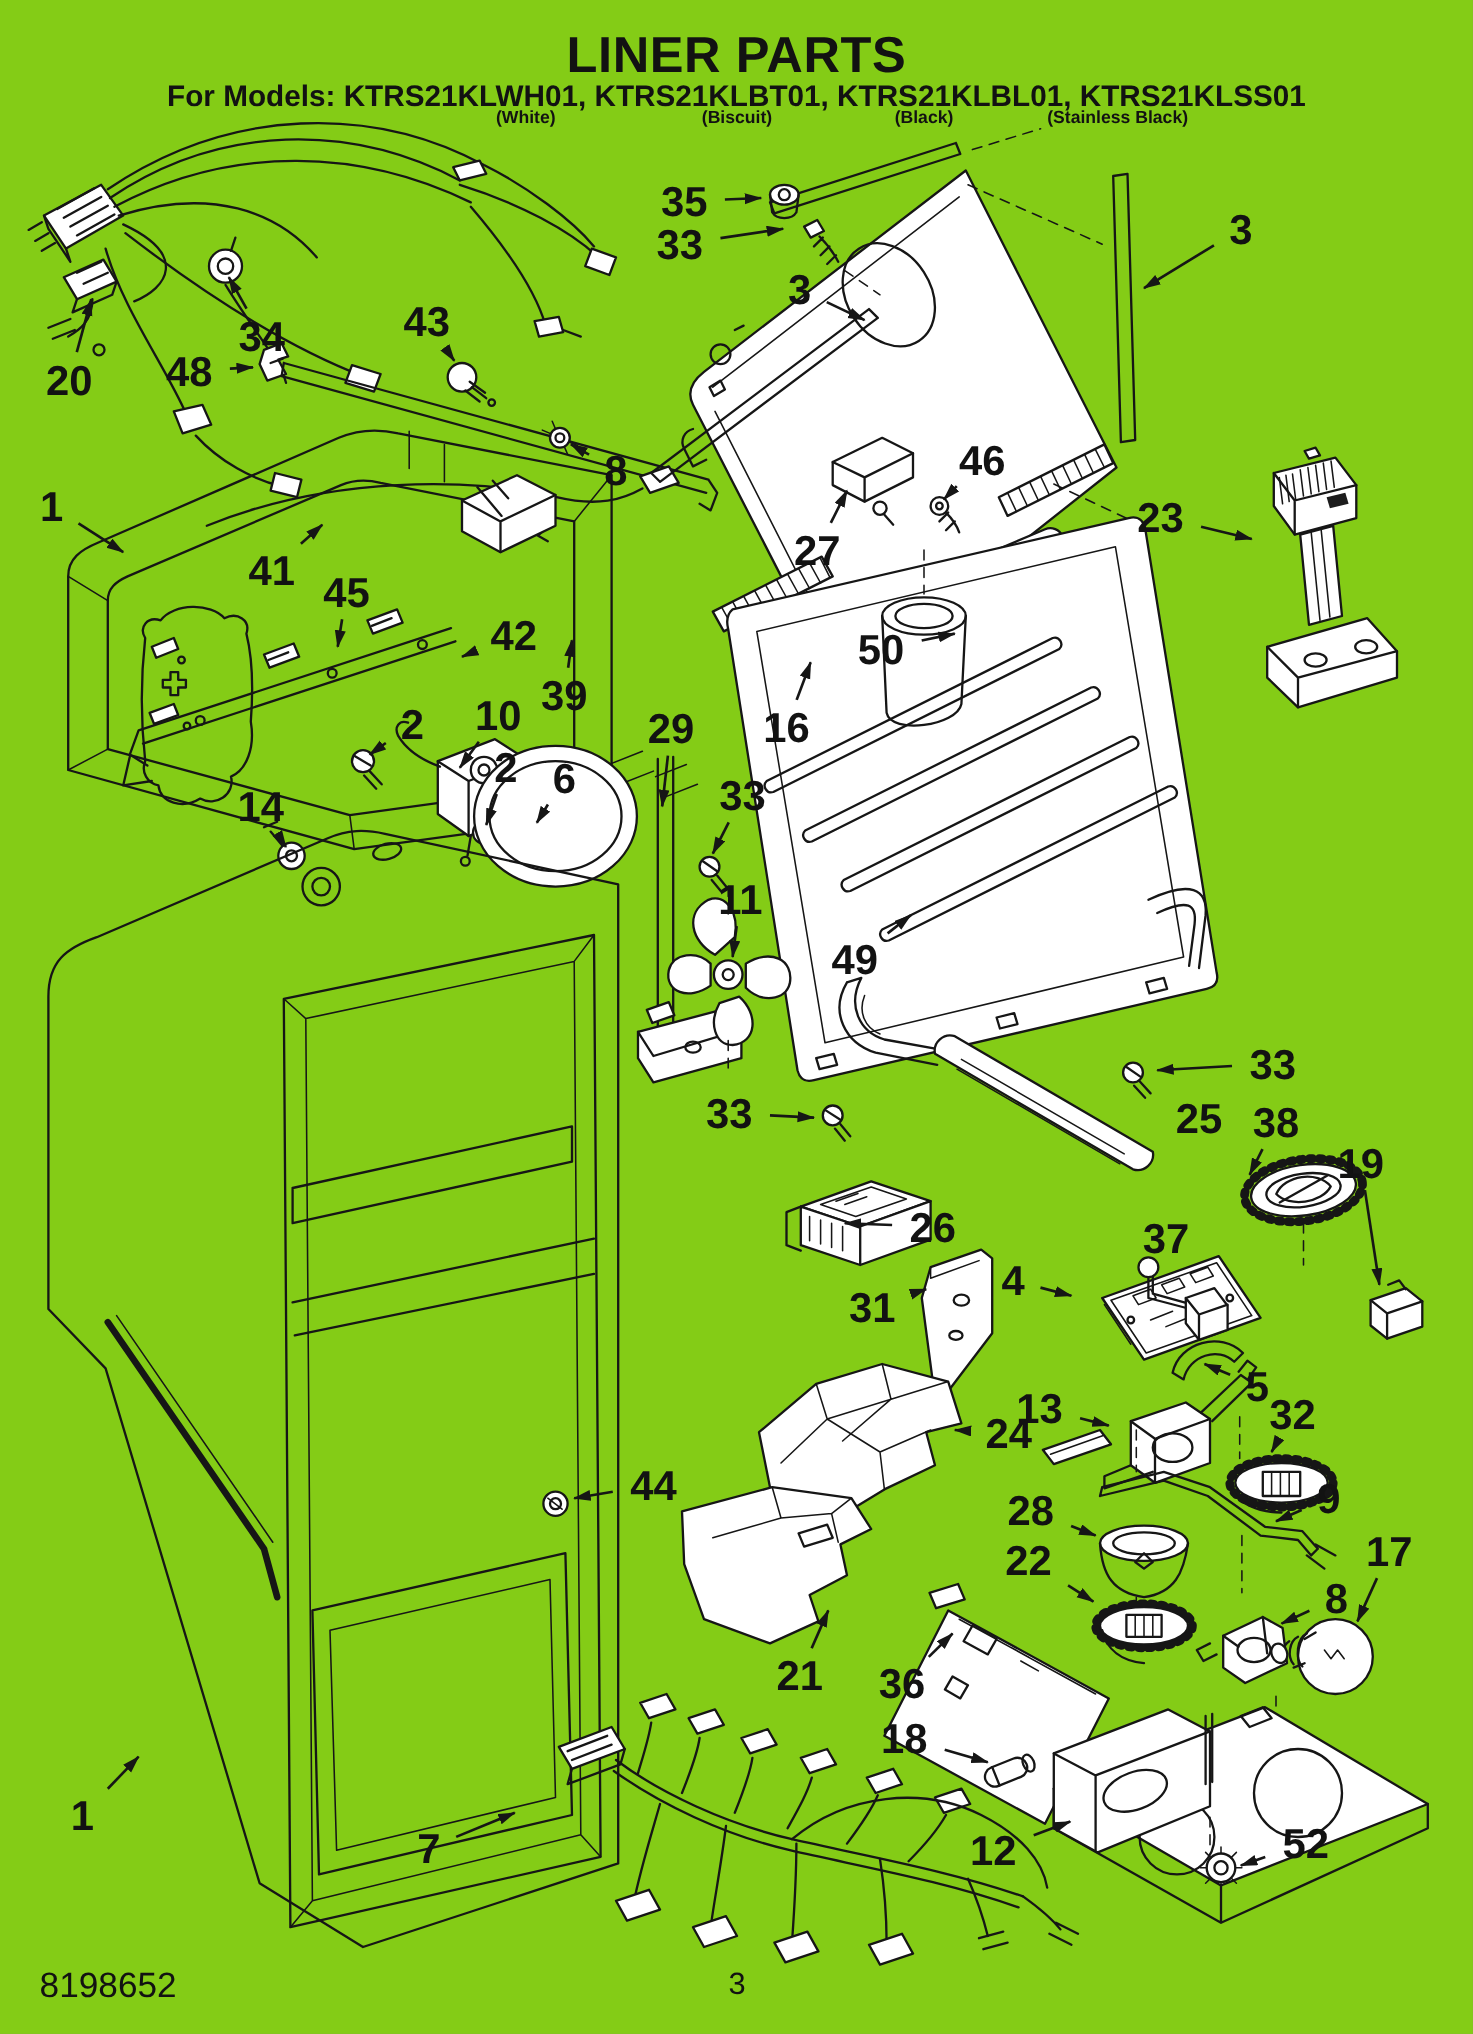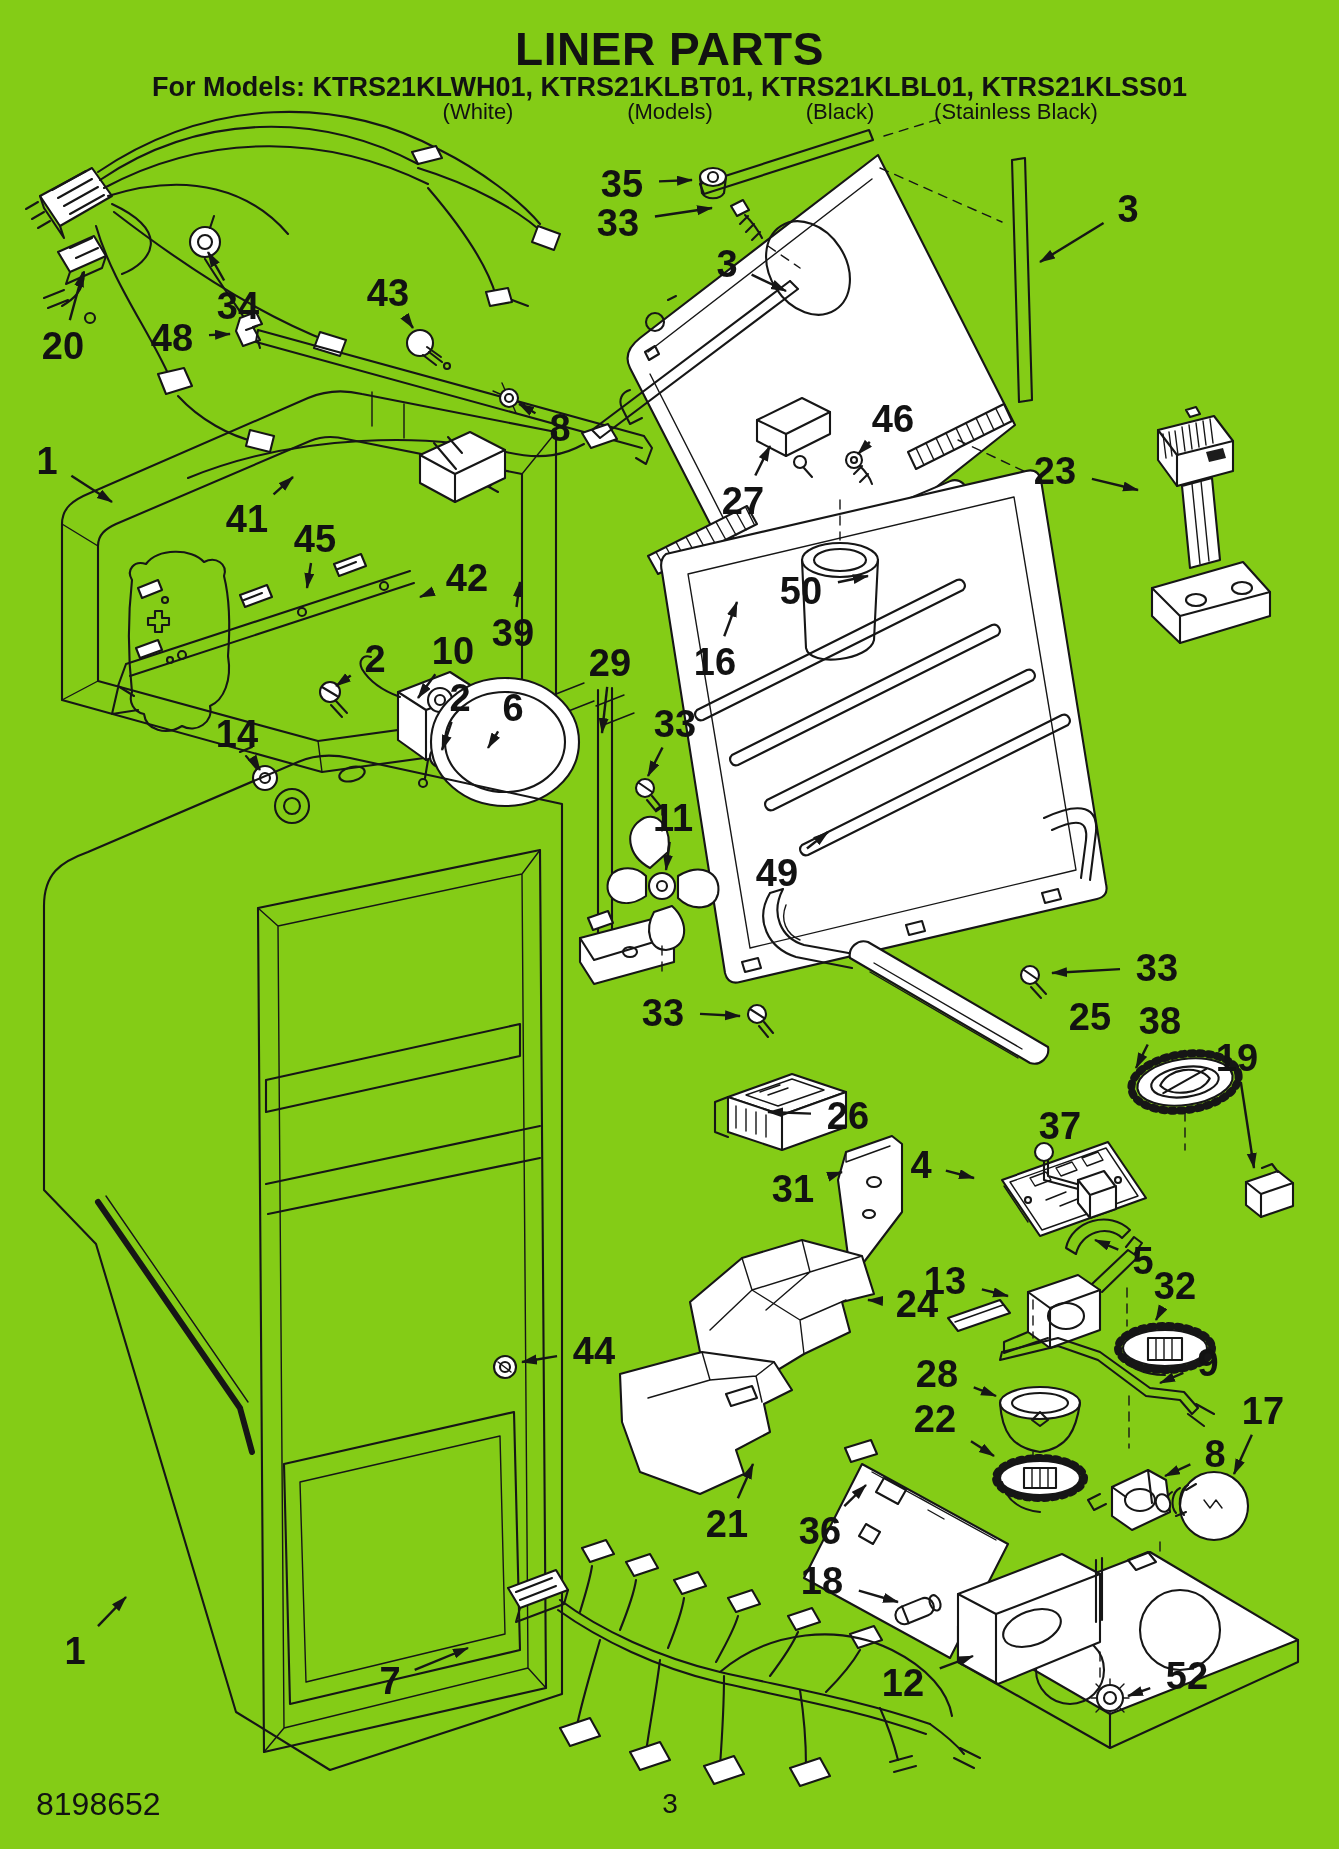--- a/index.html
+++ b/index.html
@@ -3,21 +3,21 @@
 <meta charset="utf-8">
 <style>
   html,body{margin:0;padding:0;background:#888;}
   .page{position:relative;width:1339px;height:1849px;background:#84cc16;overflow:hidden;
         font-family:"Liberation Sans",sans-serif;color:#121212;margin:0 auto;}
   .title{position:absolute;top:22px;left:0;width:100%;text-align:center;
          font-size:46px;font-weight:700;letter-spacing:0.5px;}
   .models{position:absolute;top:72px;left:0;width:100%;text-align:center;
           font-size:27px;font-weight:700;}
   .finish{position:absolute;top:99px;transform:translateX(-50%);
-          font-size:22px;font-weight:400;white-space:nowrap;}
+          font-size:16px;font-weight:700;white-space:nowrap;}
   .docnum{position:absolute;left:36px;top:1786px;font-size:32px;font-weight:400;}
   .pagenum{position:absolute;left:650px;top:1788px;width:40px;text-align:center;
            font-size:28px;font-weight:400;}
   svg.diagram{position:absolute;left:0;top:0;width:1339px;height:1849px;}
   .ln{fill:none;stroke:#161616;stroke-width:2.1;stroke-linejoin:round;stroke-linecap:round;}
   .fw{fill:#ffffff;stroke:#161616;stroke-width:2.1;stroke-linejoin:round;}
   .thin{stroke-width:1.4;}
   .thick{stroke-width:6;}
   .dash{stroke-dasharray:9 7;}
   .tooth{fill:none;stroke:#161616;stroke-width:8;stroke-dasharray:3 6;}
@@ -27,21 +27,21 @@
 </style>
 </head>
 <body>
 
 <div class="page">
 
   <div class="title">LINER PARTS</div>
   <div class="models">For Models: KTRS21KLWH01, KTRS21KLBT01, KTRS21KLBL01, KTRS21KLSS01</div>
   <div id="finishes">
       <span class="finish" style="left: 478px;">(White)</span>
-      <span class="finish" style="left: 670px;">(Models)</span>
+      <span class="finish" style="left: 670px;">(Biscuit)</span>
       <span class="finish" style="left: 840px;">(Black)</span>
       <span class="finish" style="left: 1016px;">(Stainless Black)</span>
     </div>
 
   <svg class="diagram" id="diagram-svg" viewBox="0 0 1339 1849">
     <defs>
       <marker id="arrow" markerWidth="17" markerHeight="11" refX="15" refY="5" orient="auto" markerUnits="userSpaceOnUse">
         <path d="M0,0 L16,5 L0,10 Z" fill="#161616"></path>
       </marker>
     </defs>

